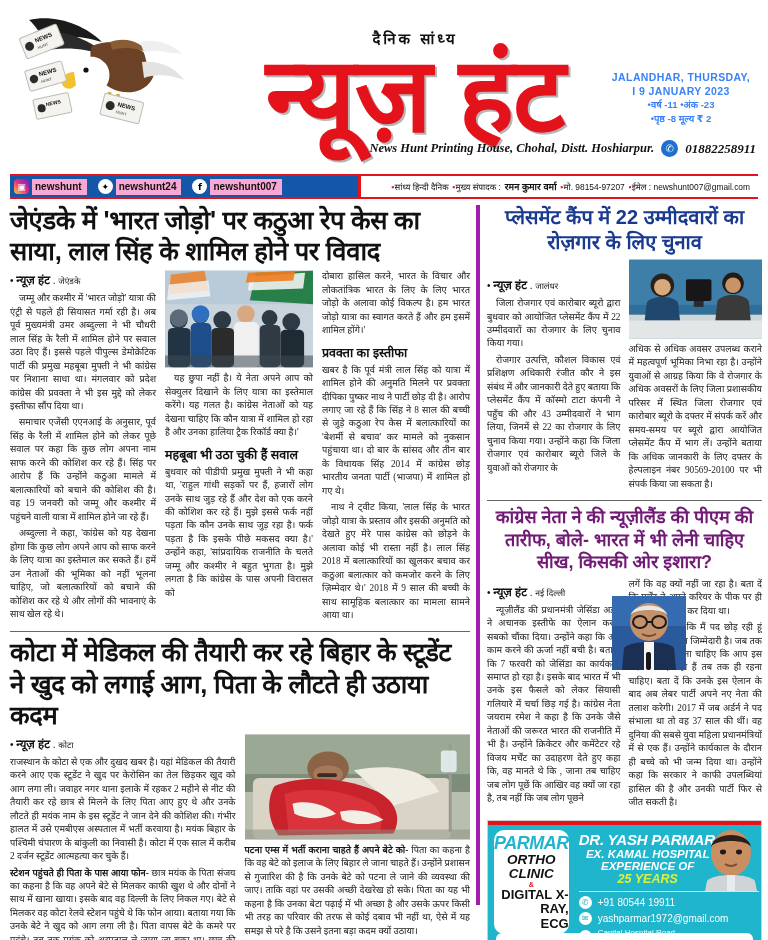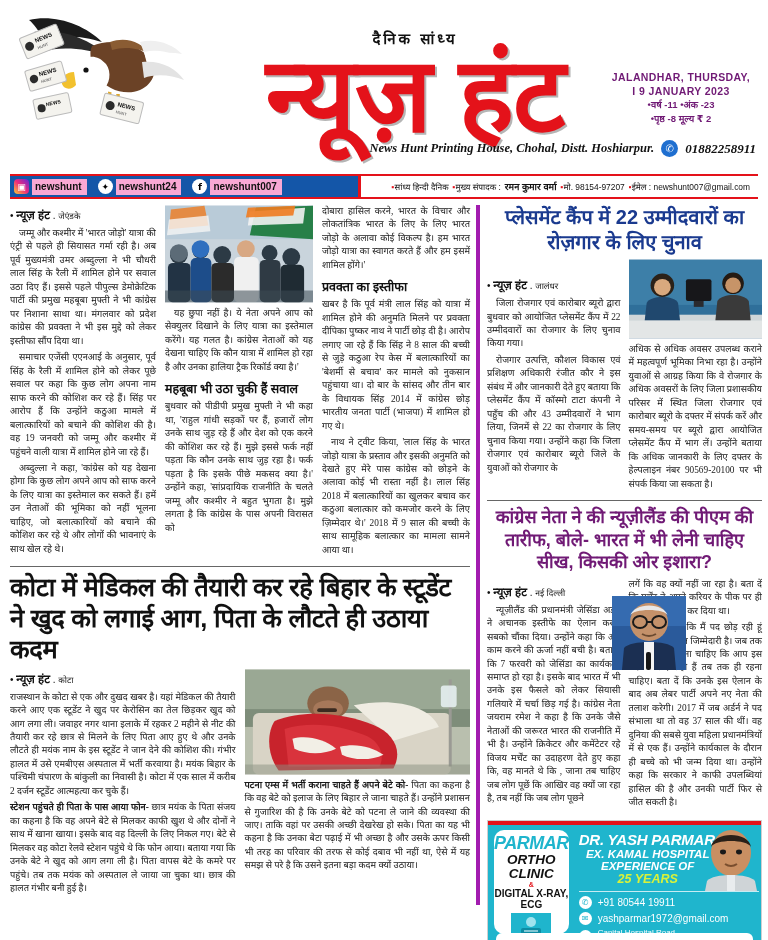--- a/index.html
+++ b/index.html
@@ -61,21 +61,21 @@
     margin-top: 2px;
   }
 
   .masthead-right {
     position: absolute;
     right: 2px;
     top: 62px;
     width: 150px;
     text-align: center;
     font-family: "Liberation Sans", "DejaVu Sans", sans-serif;
-    color: #701a75;
+    color: #3b82f6;
   }
   .mr-line1, .mr-line2 {
     font-size: 10.5px;
     font-weight: bold;
     letter-spacing: 0.4px;
     line-height: 1.35;
   }
   .mr-line3, .mr-line4 {
     font-size: 9.5px;
     font-weight: bold;
@@ -299,23 +299,24 @@
     color: #111;
     font-size: 13.5px;
     font-weight: bold;
     font-style: italic;
     line-height: 1.05;
     margin-top: 1px;
   }
   .ad-amp { color: #e4121a; font-size: 7px; font-weight: bold; }
   .ad-digital {
     color: #111;
-    font-size: 10px;
+    font-size: 13px;
     font-weight: bold;
     line-height: 1.1;
+    text-align: right;
   }
   .ad-xrayimg {
     width: 40px; height: 34px;
     margin: 3px auto 1px auto;
     background: #1fb5cd;
     border-radius: 3px;
     position: relative;
   }
   .ad-right {
     flex: 1;
@@ -457,20 +458,21 @@
       <span class="sr-seg"><span class="sr-bullet">▪</span><span>मो. 98154-97207</span></span>
       <span class="sr-seg"><span class="sr-bullet">▪</span><span>ईमेल : newshunt007@gmail.com</span></span>
     </div>
   </div>
 
   <div class="content">
 
     <div class="col-left">
 
       <div>
+        <h1 class="hl-black">जेएंडके में 'भारत जोड़ो' पर कठुआ रेप केस का साया, लाल सिंह के शामिल होने पर विवाद</h1>
 
         <div class="story1-grid">
           <div class="s1-c1">
             <div class="byline">
               <span class="dot">•</span> <b>न्यूज़ हंट</b> <span class="dot">.</span>
               <span class="place">जेएंडके</span>
             </div>
             <p class="body">जम्मू और कश्मीर में 'भारत जोड़ो' यात्रा की एंट्री से पहले ही सियासत गर्मा रही है। अब पूर्व मुख्यमंत्री उमर अब्दुल्ला ने भी चौधरी लाल सिंह के रैली में शामिल होने पर सवाल उठा दिए हैं। इससे पहले पीपुल्स डेमोक्रेटिक पार्टी की प्रमुख महबूबा मुफ्ती ने भी कांग्रेस पर निशाना साधा था। मंगलवार को प्रदेश कांग्रेस की प्रवक्ता ने भी इस मुद्दे को लेकर इस्तीफा सौंप दिया था।</p>
             <p class="body">समाचार एजेंसी एएनआई के अनुसार, पूर्व सिंह के रैली में शामिल होने को लेकर पूछे सवाल पर कहा कि कुछ लोग अपना नाम साफ करने की कोशिश कर रहे हैं। सिंह पर आरोप हैं कि उन्होंने कठुआ मामले में बलात्कारियों को बचाने की कोशिश की है। वह 19 जनवरी को जम्मू और कश्मीर में पहुंचने वाली यात्रा में शामिल होने जा रहे हैं।</p>
             <p class="body">अब्दुल्ला ने कहा, 'कांग्रेस को यह देखना होगा कि कुछ लोग अपने आप को साफ करने के लिए यात्रा का इस्तेमाल कर सकते हैं। हमें उन नेताओं की भूमिका को नहीं भूलना चाहिए, जो बलात्कारियों को बचाने की कोशिश कर रहे थे और लोगों की भावनाएं के साथ खेल रहे थे।</p>

